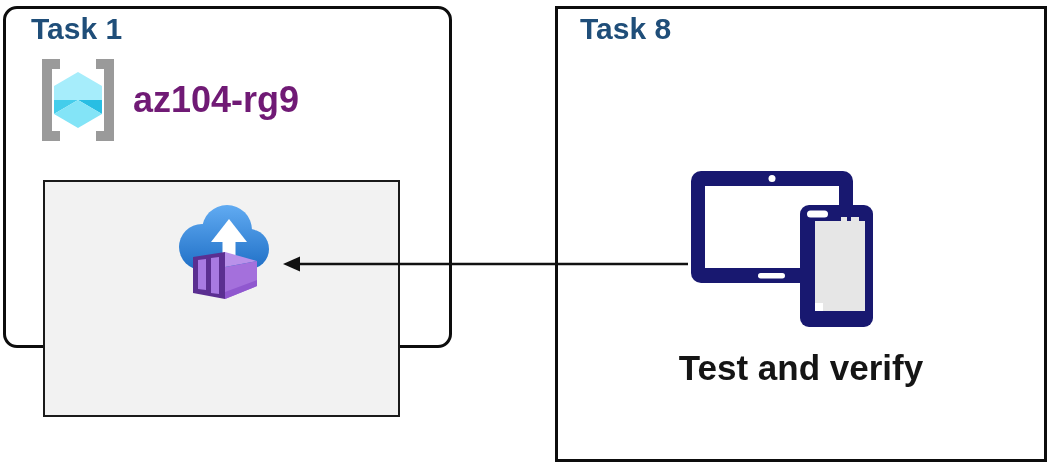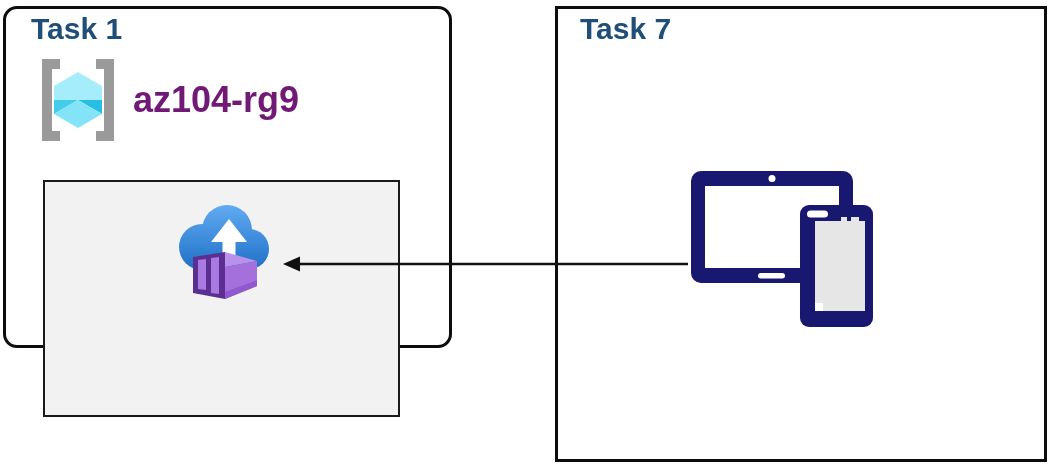--- a/index.html
+++ b/index.html
@@ -85,38 +85,39 @@
           <polygon points="50,99 82,87 82,93 50,106" fill="#9058cf"></polygon>
           <polygon points="18,64 50,59 50,106 18,100" fill="#5b2f91"></polygon>
           <polygon points="23,67 31,66 31,97 23,96" fill="#a87ae2"></polygon>
           <polygon points="36,65 44,64 44,101 36,100" fill="#a87ae2"></polygon>
         </svg>
       </div>
     </div>
   </div>
 
   <div id="task2-panel" class="panel">
-    <div id="task2-title" class="panel-title">Task 7</div>
+    <div id="task2-title" class="panel-title">Task 8</div>
 
     <div id="devices-icon">
       <svg width="190" height="165" viewBox="0 0 190 165">
 
         <rect x="3" y="3" width="162" height="112" rx="10" fill="#181870"></rect>
         <rect x="17" y="18" width="134" height="82" fill="#ffffff"></rect>
         <circle cx="84" cy="10.5" r="3.5" fill="#ffffff"></circle>
         <rect x="70" y="105" width="27" height="5.5" rx="2.7" fill="#ffffff"></rect>
 
         <rect x="112" y="37" width="73" height="122" rx="9" fill="#181870"></rect>
         <rect x="119" y="42.5" width="21" height="7" rx="3.5" fill="#ffffff"></rect>
         <rect x="127" y="53" width="50" height="90" fill="#e6e6e6"></rect>
         <rect x="153" y="49" width="6" height="5" fill="#e6e6e6"></rect>
         <rect x="163" y="49" width="8" height="5" fill="#e6e6e6"></rect>
         <rect x="127" y="135" width="8" height="8" fill="#ffffff"></rect>
       </svg>
     </div>
+    <div id="task2-label">Test and verify</div>
   </div>
 
   <svg id="flow-arrow" width="1049" height="465" viewBox="0 0 1049 465">
     <line x1="688" y1="264" x2="297" y2="264" stroke="#111111" stroke-width="2.5"></line>
     <polygon points="283,264 300,256.5 300,271.5" fill="#111111"></polygon>
   </svg>
 
 </div>
 
 </body></html>

